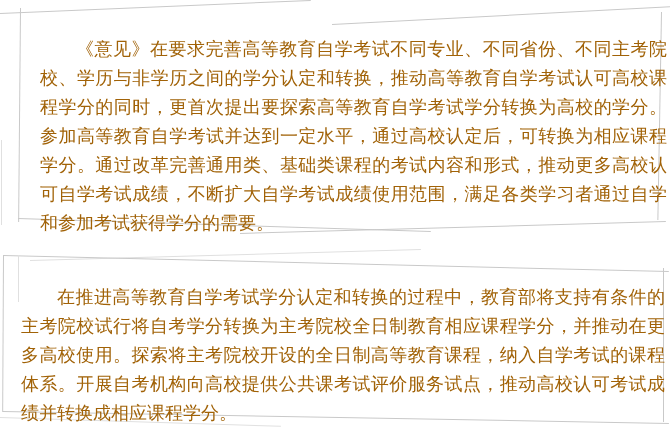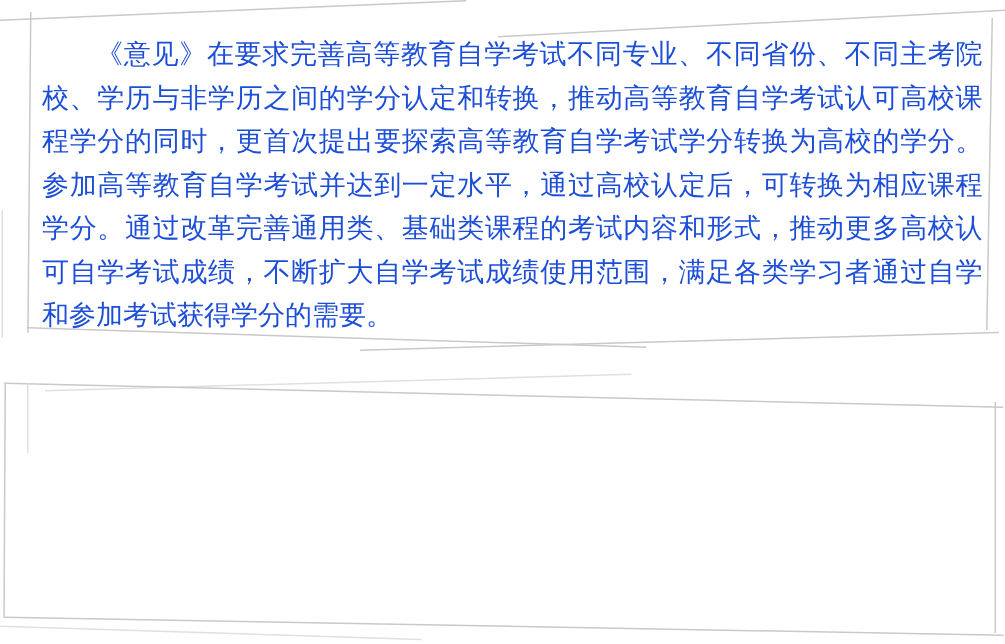--- a/index.html
+++ b/index.html
@@ -45,24 +45,24 @@
   .ln-c2-bot-a  { left: 3px;   top: 411px; width: 666px;  transform: rotate(1.03deg); }
   .ln-c2-bot-b  { left: 0;     top: 417px; width: 281px;  transform: rotate(1.8deg); }
 
   
   .ln-stray-1   { left: 1px;  top: 140px; height: 85px; }
   .ln-stray-2   { left: 18px; top: 255px; height: 47px; }
 
   
   .para {
     position: absolute;
-    margin: 0;
+    margin: 12px;
     font-size: 18px;
     line-height: 29px;
-    color: #1d4ed8;
+    color: #a16207;
     text-align: justify;
     text-indent: 2em;
     letter-spacing: 0;
   }
   .para-1 { left: 28px; top: 22px;  width: 627px; }
   .para-2 { left: 9px;  top: 270px; width: 644px; }
 </style>
 </head>
 <body>
 
@@ -82,14 +82,15 @@
   <div class="ln v ln-c2-left"></div>
   <div class="ln v ln-c2-right"></div>
   <div class="ln h ln-c2-bot-a"></div>
   <div class="ln h faint ln-c2-bot-b"></div>
 
   <div class="ln v faint ln-stray-1"></div>
   <div class="ln v faint ln-stray-2"></div>
 
   <p class="para para-1">《意见》在要求完善高等教育自学考试不同专业、不同省份、不同主考院校、学历与非学历之间的学分认定和转换，推动高等教育自学考试认可高校课程学分的同时，更首次提出要探索高等教育自学考试学分转换为高校的学分。参加高等教育自学考试并达到一定水平，通过高校认定后，可转换为相应课程学分。通过改革完善通用类、基础类课程的考试内容和形式，推动更多高校认可自学考试成绩，不断扩大自学考试成绩使用范围，满足各类学习者通过自学和参加考试获得学分的需要。</p>
 
+  <p class="para para-2">在推进高等教育自学考试学分认定和转换的过程中，教育部将支持有条件的主考院校试行将自考学分转换为主考院校全日制教育相应课程学分，并推动在更多高校使用。探索将主考院校开设的全日制高等教育课程，纳入自学考试的课程体系。开展自考机构向高校提供公共课考试评价服务试点，推动高校认可考试成绩并转换成相应课程学分。</p>
 
 </div>
 
 </body></html>

